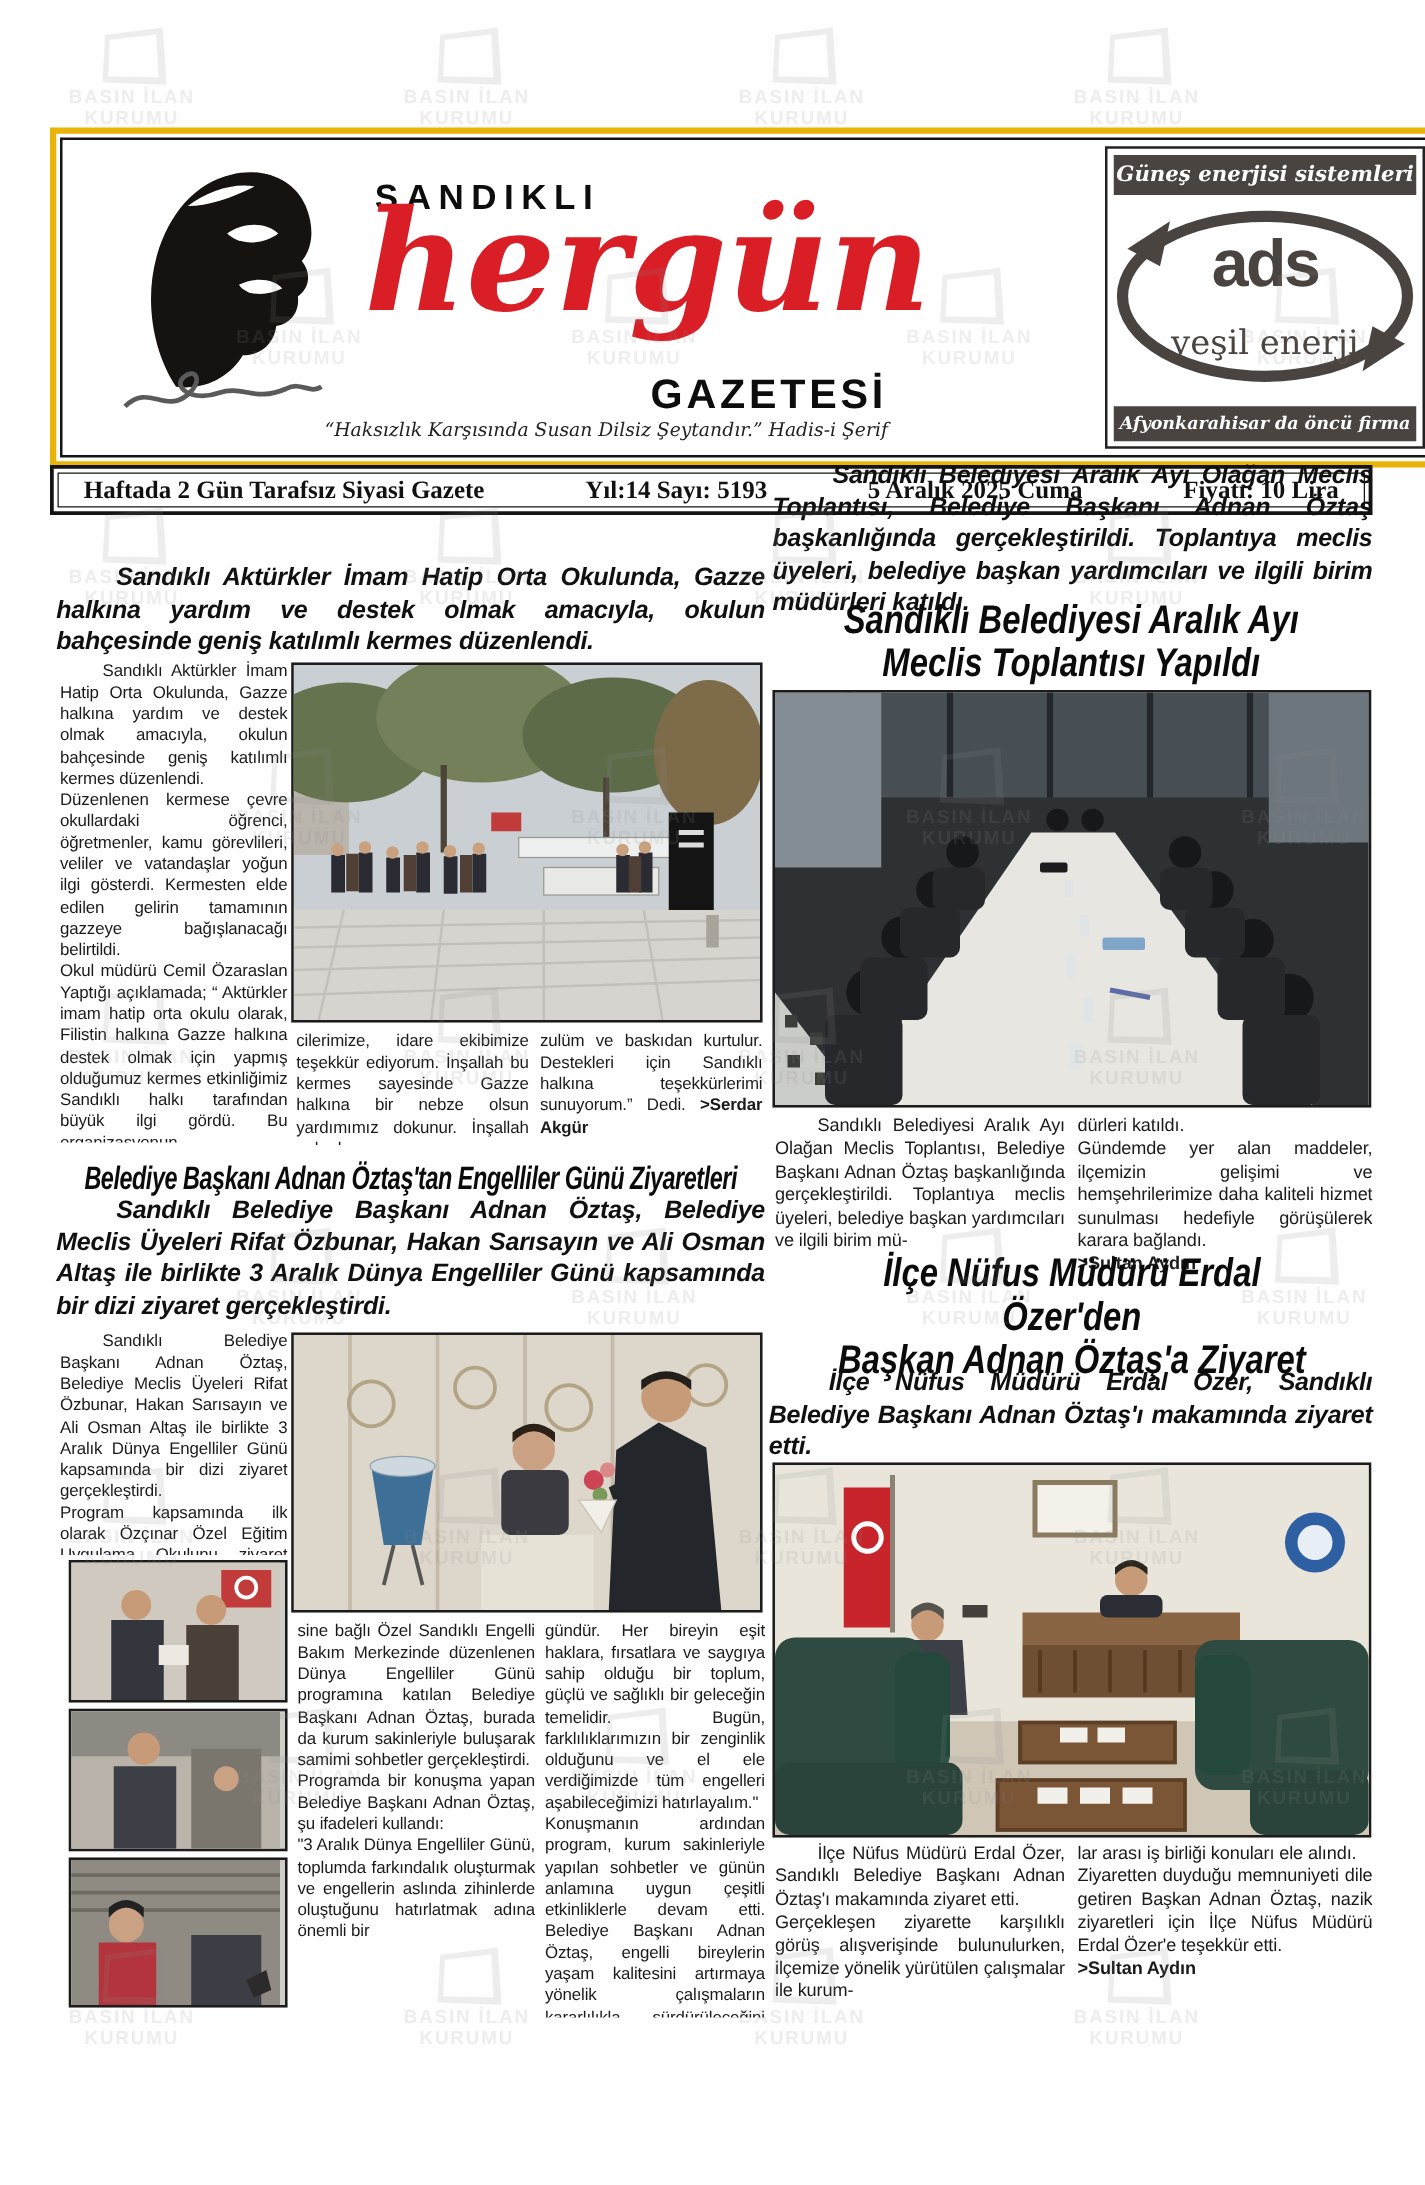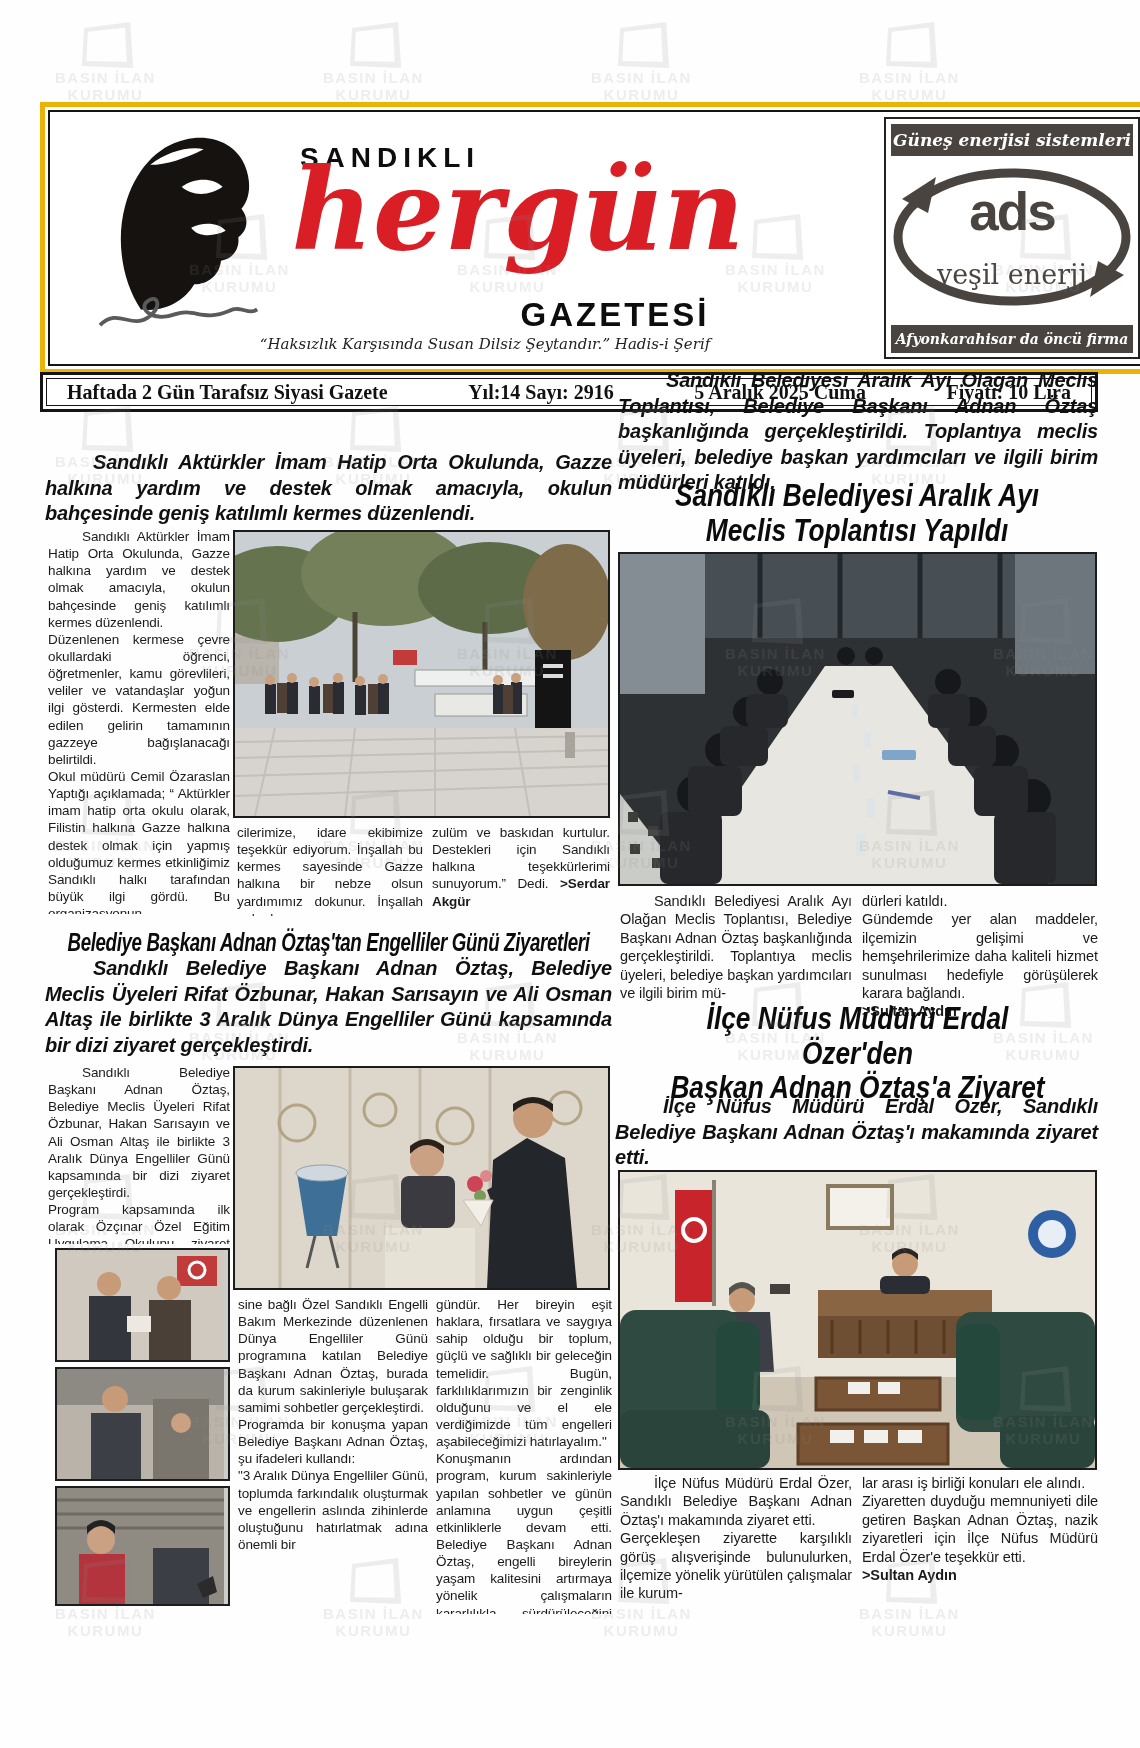--- a/index.html
+++ b/index.html
@@ -83,21 +83,21 @@
           <div class="ad-brand-sub">yeşil enerji</div>
         </div>
         <div class="ad-pill bottom">Afyonkarahisar da öncü firma</div>
       </div>
 
     </div>
   </div>
 
   <div class="abs infobar">
     <span>Haftada 2 Gün Tarafsız Siyasi Gazete</span>
-    <span>Yıl:14 Sayı: 2916</span>
+    <span>Yıl:14 Sayı: 5193</span>
     <span>5 Aralık 2025 Cuma</span>
     <span>Fiyatı: 10 Lira</span>
   </div>
 
   <div class="abs lead" style="left:45px;top:450px;width:567px;">Sandıklı Aktürkler İmam Hatip Orta Okulunda, Gazze halkına yardım ve destek olmak amacıyla, okulun bahçesinde geniş katılımlı kermes düzenlendi.</div>
   <div class="abs bodytxt" style="left:48px;top:528px;width:182px;height:386px;overflow:hidden;">
     <span>Sandıklı Aktürkler İmam Hatip Orta Okulunda, Gazze halkına yardım ve destek olmak amacıyla, okulun bahçesinde geniş katılımlı kermes düzenlendi.
 Düzenlenen kermese çevre okullardaki öğrenci, öğretmenler, kamu görevlileri, veliler ve vatandaşlar yoğun ilgi gösterdi. Kermesten elde edilen gelirin tamamının gazzeye bağışlanacağı belirtildi.
 Okul müdürü Cemil Özaraslan Yaptığı açıklamada; “ Aktürkler imam hatip orta okulu olarak, Filistin halkına Gazze halkına destek olmak için yapmış olduğumuz kermes etkinliğimiz Sandıklı halkı tarafından büyük ilgi gördü. Bu organizasyonun tertiplenmesinde görev alan öğretmen ve öğren-</span>
   </div>

